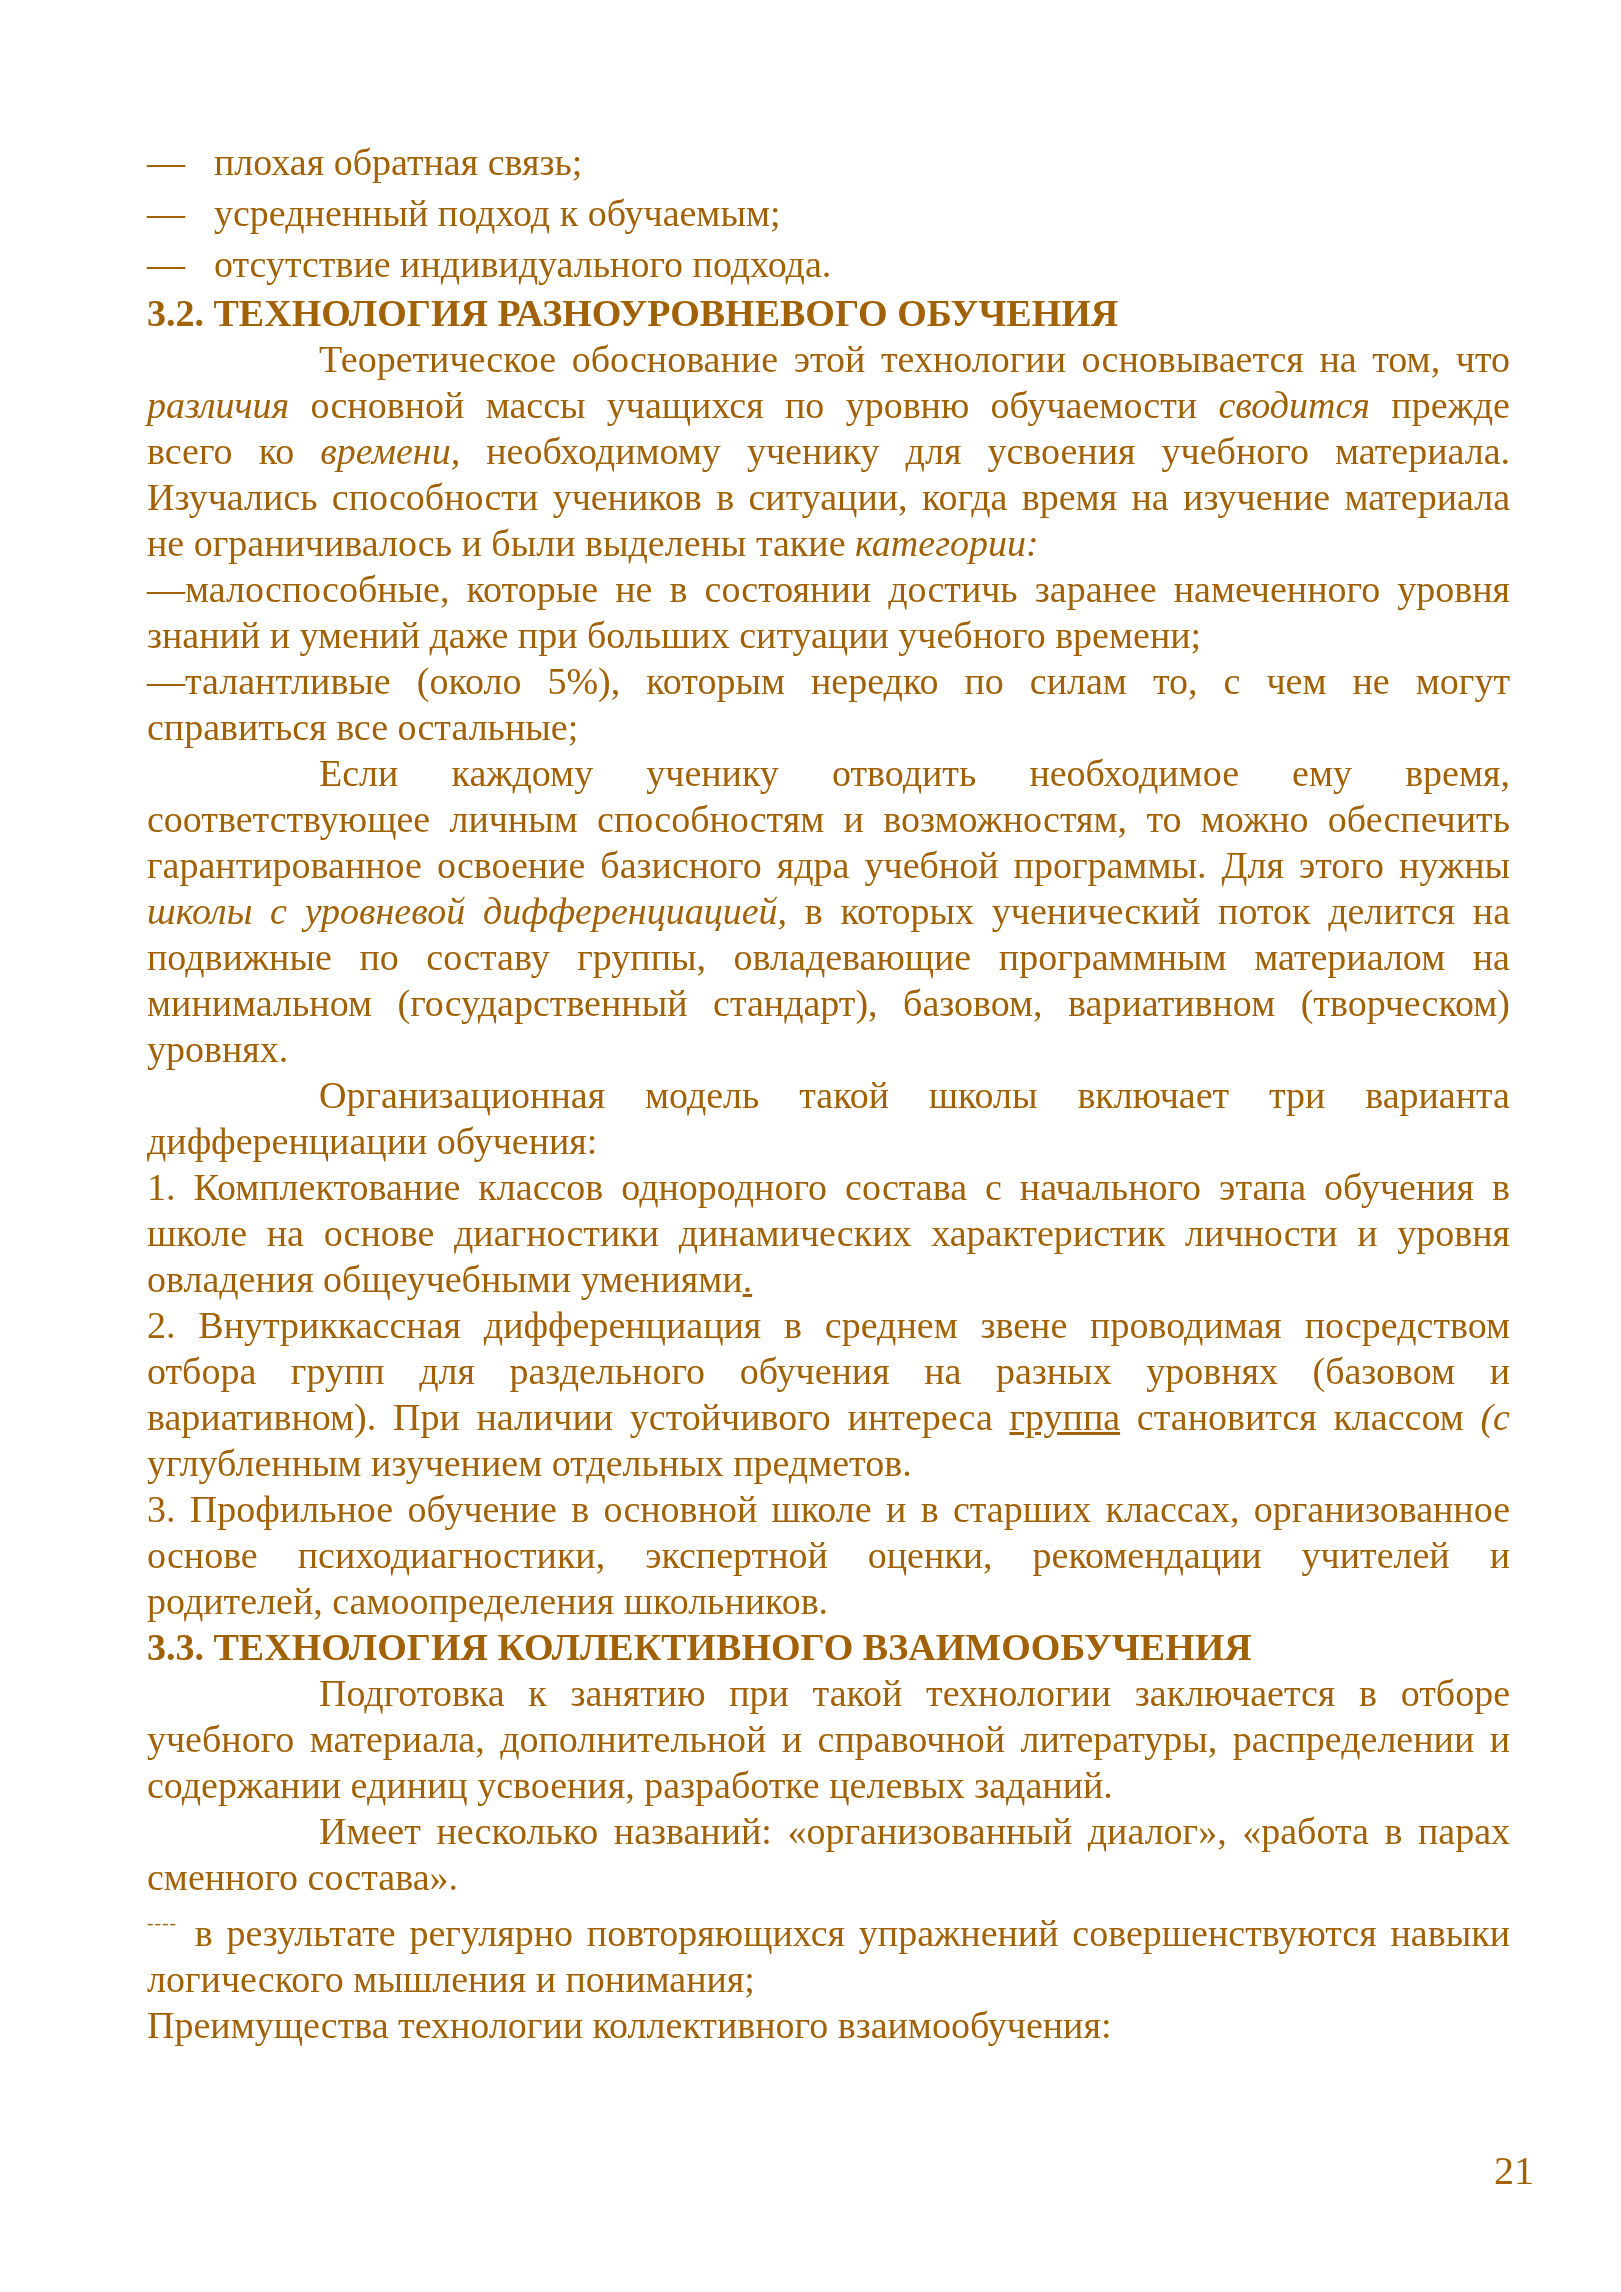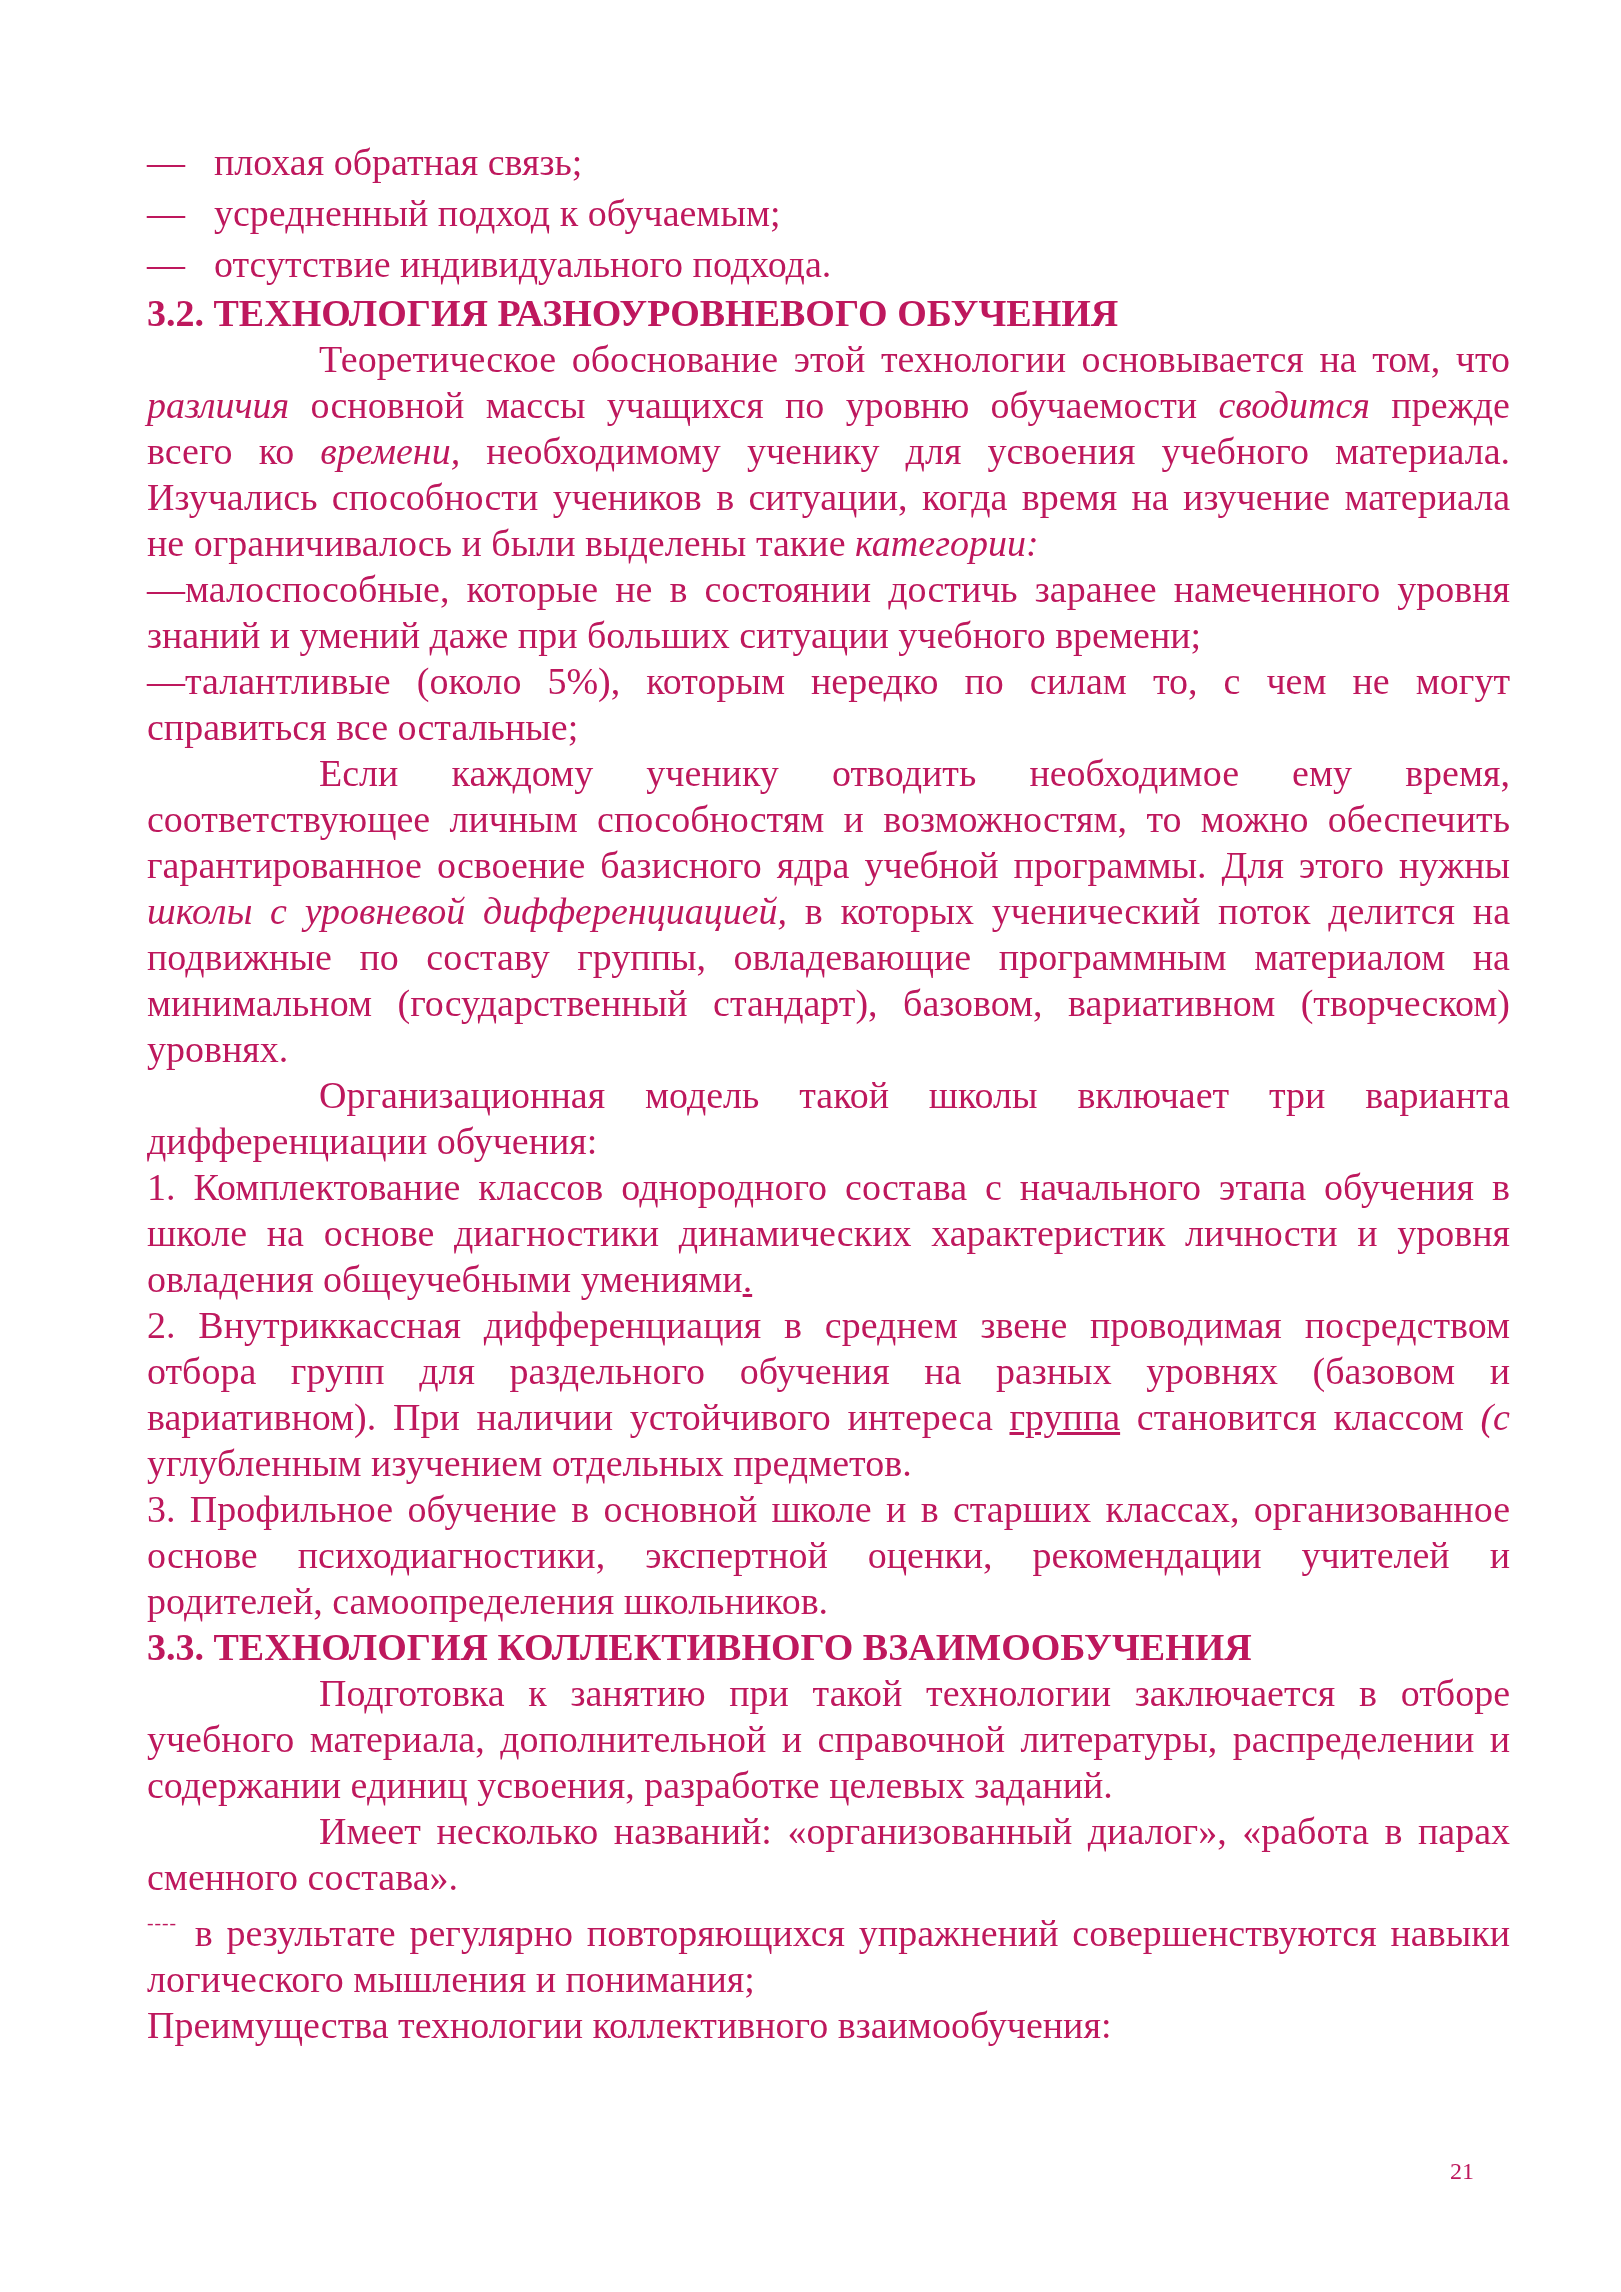--- a/index.html
+++ b/index.html
@@ -1,21 +1,21 @@
 <!DOCTYPE html>
 <html lang="ru"><head>
 <meta charset="utf-8">
 <style>
   html, body { margin: 0; padding: 0; background: #e8e8e8; }
   .page {
     position: relative;
     width: 1621px;
     height: 2293px;
     background: #ffffff;
-    color: #be185d;
+    color: #a16207;
     font-family: "Liberation Serif", "DejaVu Serif", serif;
     margin: 0 auto;
     overflow: hidden;
   }
   .content {
     position: absolute;
     left: 147px;
     top: 137px;
     width: 1363px;
   }
@@ -42,23 +42,23 @@
   .it { font-style: italic; }
   .un { text-decoration: underline; }
   .quad-dash {
     font-size: 19.6px;
     letter-spacing: 1px;
     vertical-align: 16.7px;
     margin-right: 17.6px;
   }
   .page-num {
     position: absolute;
-    left: 1450px;
+    left: 1494px;
     top: 2148px;
-    font-size: 24px;
+    font-size: 40px;
     line-height: 46px;
   }
 </style>
 </head>
 <body>
 
 <div class="page">
   <div class="content">
 
     <div class="drawbacks">

